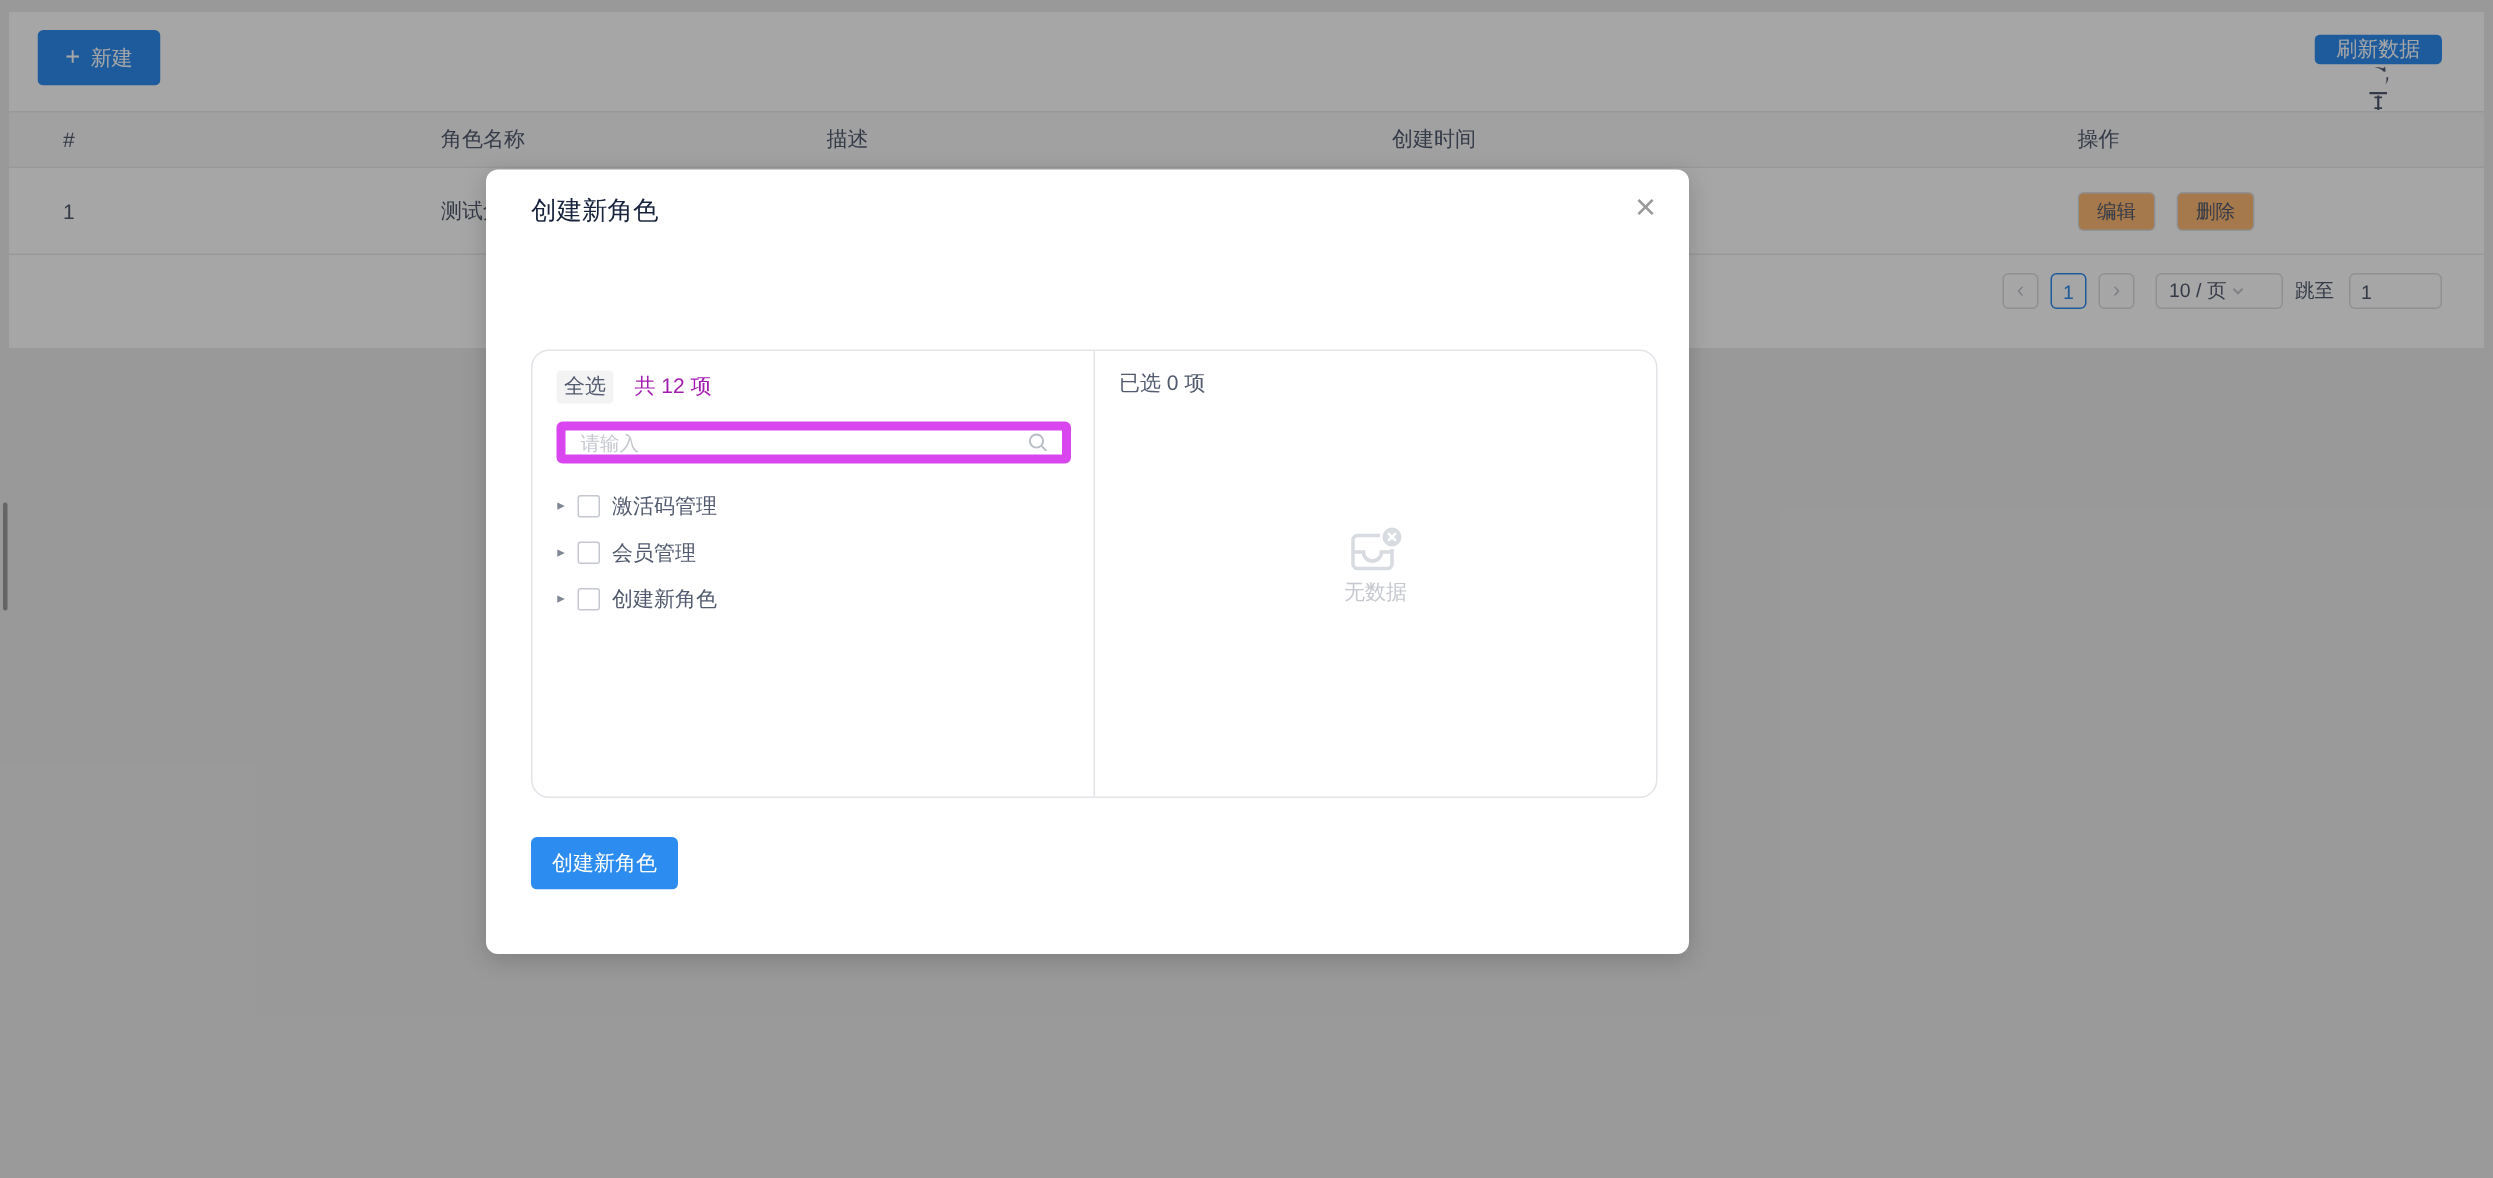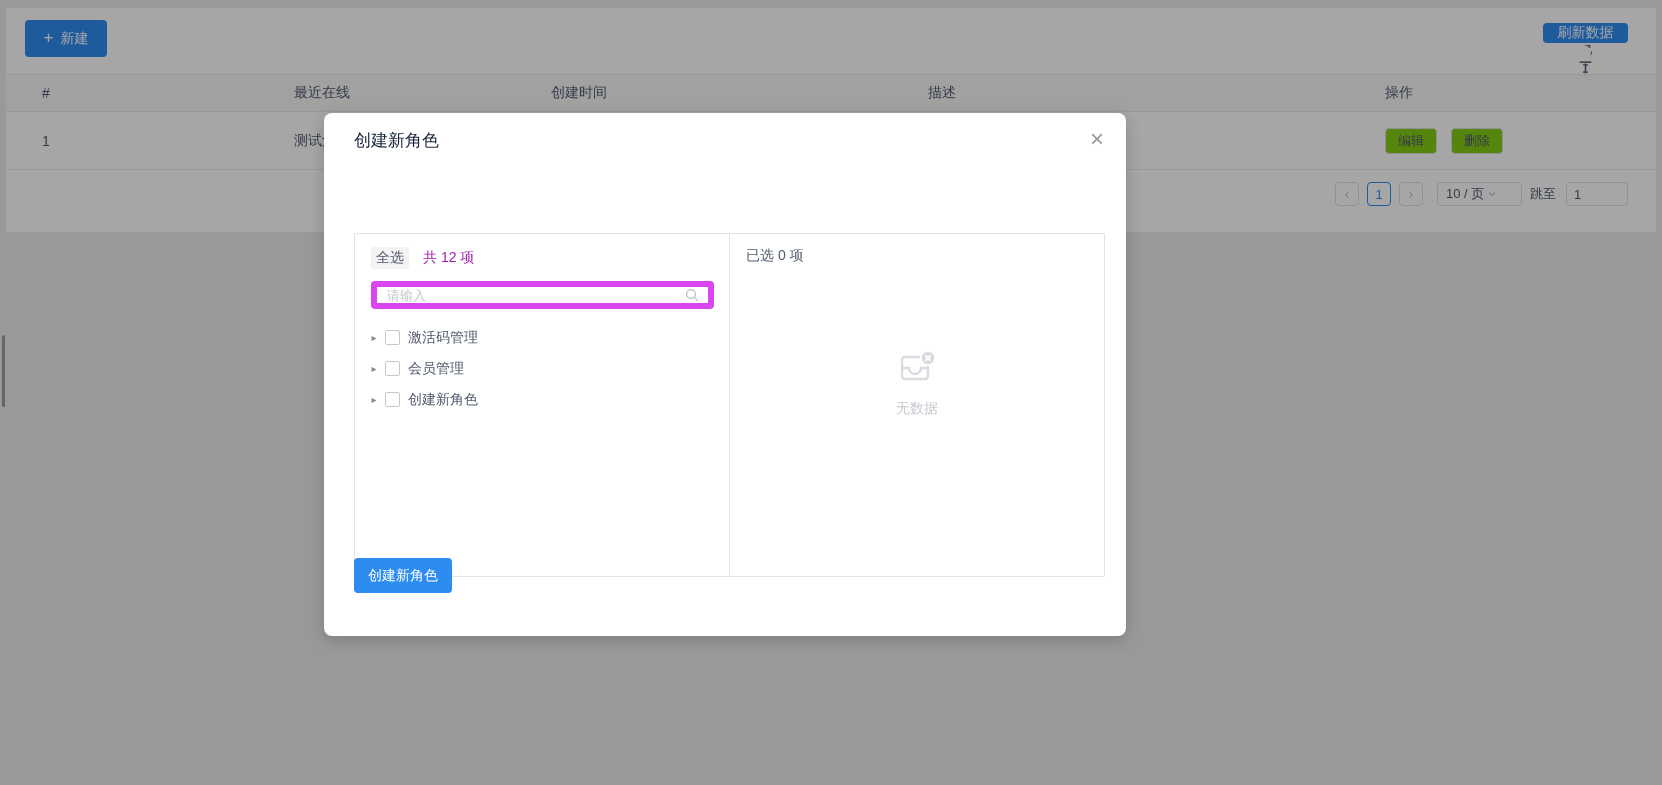--- a/index.html
+++ b/index.html
@@ -3,21 +3,21 @@
 <meta charset="utf-8">
 <style>
   * { margin:0; padding:0; box-sizing:border-box; }
   html,body { width:1662px; height:785px; overflow:hidden; }
   body { font-family:"Liberation Sans","DejaVu Sans",sans-serif; background:#ececec; position:relative; color:#515a6e; }
 
   
   .card { position:absolute; left:6px; top:8px; width:1650px; height:224px; background:#fff; }
   .btn { display:inline-flex; align-items:center; justify-content:center; border-radius:4px; font-size:14px; cursor:pointer; border:1px solid transparent; }
   .btn-primary { background:#2d8cf0; color:#fff; }
-  .btn-default { background:#84cc16; color:#515a6e; border-color:#dcdee2; }
+  .btn-default { background:#fdba74; color:#515a6e; border-color:#dcdee2; }
   .new-btn { position:absolute; left:19px; top:12px; width:82px; height:37px; gap:7px; }
   .plus-glyph { font-size:17px; line-height:1; margin-top:-2px; }
 
   .toolbar-right { position:absolute; right:28px; top:15px; height:34px; display:flex; align-items:center;flex-direction:column; }
   .refresh-btn { width:85px; height:33px; }
   .switch { width:44px; height:20px; border-radius:10px; background:#d5d5d5; position:relative; margin-left:18px; }
   .switch .knob { position:absolute; left:2px; top:2px; width:16px; height:16px; border-radius:50%; background:#fff; }
   .tool-divider { width:1px; height:16px; background:#dcdee2; margin:0 16px 0 18px; }
   .tool-icon { width:17px; height:17px; margin:0 8px; display:flex; align-items:center; justify-content:center; cursor:pointer; }
 
@@ -49,40 +49,40 @@
     box-shadow:0 4px 16px rgba(0,0,0,.18); }
   .modal-title { position:absolute; left:30px; top:16px; font-size:17px; color:#17233d; }
   .modal-close { position:absolute; right:22px; top:14px; font-size:24px; color:#999; line-height:1; cursor:pointer; font-weight:300; }
 
   .tabbar { position:absolute; left:0; top:60px; width:100%; height:44px; border-bottom:1px solid #e8eaec; }
   .tab { position:absolute; top:0; height:44px; display:flex; align-items:center; font-size:14px; color:#515a6e; cursor:pointer; }
   .tab-basic { left:30px; }
   .tab-perm { left:118px; color:#2d8cf0; }
   .tab-perm::after { content:""; position:absolute; left:0; right:0; bottom:-1px; height:2px; background:#2d8cf0; }
 
-  .panels { position:absolute; left:30px; top:120px; width:751px; height:344px; border:1px solid #e2e4e8; border-radius:1px; display:flex; }
+  .panels { position:absolute; left:30px; top:120px; width:751px; height:299px; border:1px solid #e2e4e8; border-radius:12px; display:flex; }
   .panel { position:relative; height:100%; }
   .panel-left { width:375px; border-right:1px solid #e2e4e8; }
   .panel-right { flex:1; }
   .panel-head { position:absolute; left:16px; top:13px; font-size:14px; display:flex; align-items:center; gap:14px; }
   .select-all { background:#f3f3f4; border-radius:3px; padding:2px 5px; color:#515a6e; cursor:pointer; }
   .dim-text { color:#a21caf; }
   .search-box { position:absolute; left:16px; top:47px; width:343px; height:28px; border:6px solid #d946ef; border-radius:4px; display:flex; align-items:center; }
   .search-box input { flex:1; border:none; outline:none; font-size:13px; padding:0 10px; color:#515a6e; background:transparent; }
   .search-box input::placeholder { color:#c5c8ce; }
   .search-icon { margin-right:9px; display:flex; }
 
   .tree { position:absolute; left:10px; top:88px; right:8px; }
   .tree-row { display:flex; align-items:center; height:31px; font-size:14px; color:#515a6e; }
   .caret { width:18px; text-align:center; color:#808695; font-size:10px; cursor:pointer; }
   .cbx { width:15px; height:15px; border:1px solid #c5c8ce; border-radius:2px; background:#fff; margin:0 8px 0 2px; cursor:pointer; }
   .tree-label { cursor:pointer; }
 
   .empty-wrap { position:absolute; left:0; right:0; top:112px; display:flex; flex-direction:column; align-items:center; }
-  .empty-text { margin-top:14px; font-size:14px; color:#c5c8ce; }
+  .empty-text { font-size:14px; color:#c5c8ce; }
 
   .submit-btn { position:absolute; left:30px; top:445px; width:98px; height:35px; font-size:14px; }
 </style>
 </head>
 <body>
 
 <div class="card">
 
   <div class="btn btn-primary new-btn">
     <span class="plus-glyph">+</span>
@@ -125,23 +125,23 @@
             <line x1="13.2" y1="13.2" x2="14.8" y2="14.8"></line>
           <line x1="3.2" y1="14.8" x2="4.8" y2="13.2"></line>
             <line x1="13.2" y1="4.8" x2="14.8" y2="3.2"></line>
         </g>
       </svg>
     </div>
   </div>
 
   <div class="thead">
     <div class="cell">#</div>
-    <div class="cell">最近在线</div>
+    <div class="cell">角色名称</div>
+    <div class="cell">描述</div>
     <div class="cell">创建时间</div>
-    <div class="cell">描述</div>
     <div class="cell">操作</div>
   </div>
 
   <div class="trow">
     <div class="cell">1</div>
     <div class="cell">测试角色</div>
     <div class="cell"></div>
     <div class="cell"></div>
     <div class="cell action-cell">
       <div class="btn btn-default mini-btn">编辑</div>

